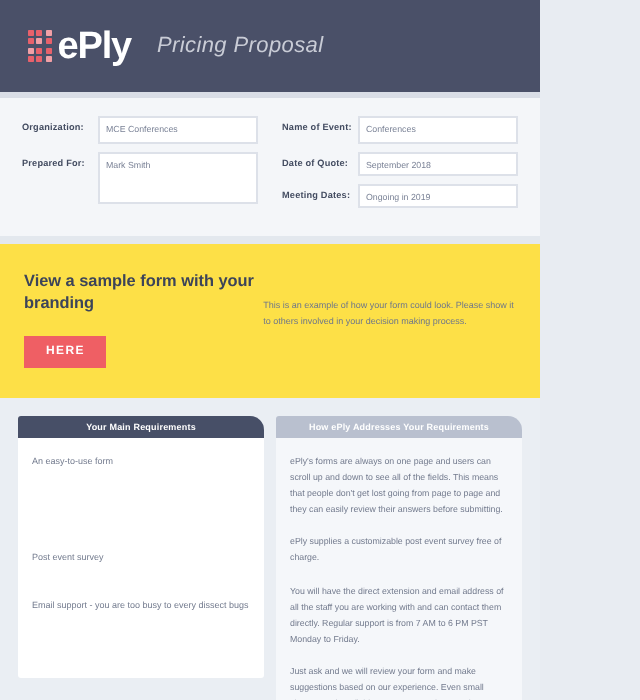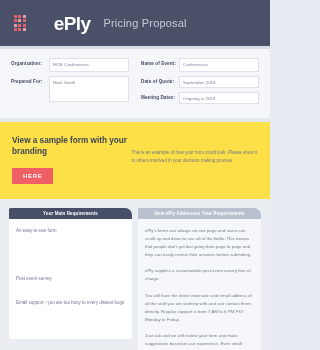--- a/index.html
+++ b/index.html
@@ -26,21 +26,20 @@
     height: 46px;
     background: #4a5068;
     display: flex;
     align-items: center;
     padding-left: 14px;
     box-sizing: border-box;
   }
   .logo-wrap {
     display: flex;
     align-items: center;
-    gap: 25px;
   }
   .logo-grid {
     display: grid;
     grid-template-columns: repeat(3, 3px);
     grid-template-rows: repeat(4, 3px);
     gap: 1.4px;
     margin-right: 3px;
   }
   .logo-grid i {
     display: block;
@@ -53,20 +52,21 @@
   .logo-text {
     color: #ffffff;
     font-size: 19px;
     font-weight: bold;
     letter-spacing: -0.6px;
     line-height: 1;
   }
   .header-title {
     color: #c9ccd6;
     font-size: 11px;
+    font-style: italic;
     margin-left: 13px;
     letter-spacing: 0.2px;
   }
   .header-rule {
     height: 3px;
     background: #d9dde6;
   }
 
   
   .meta {

